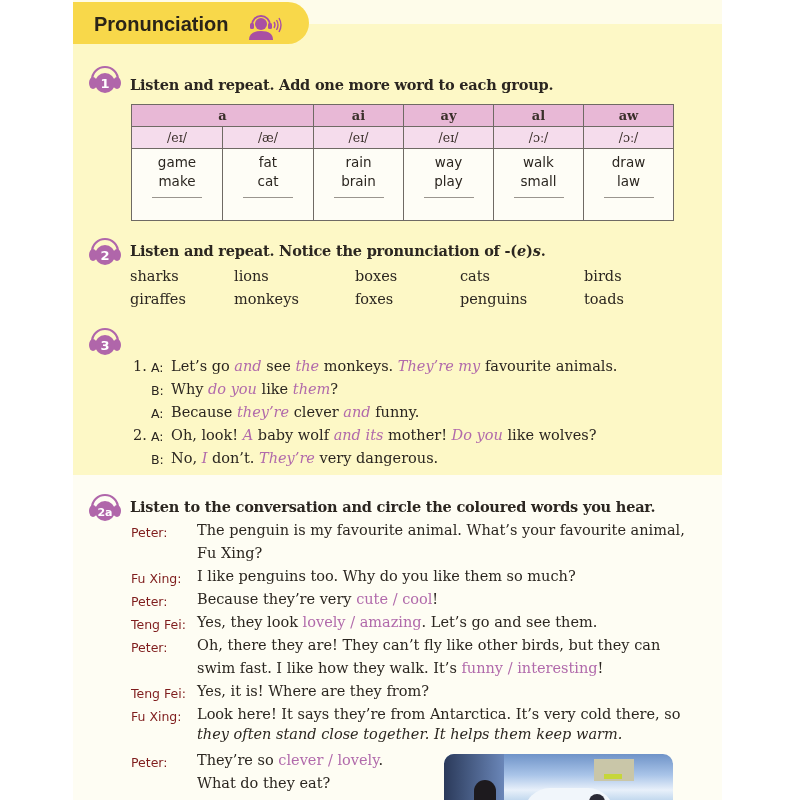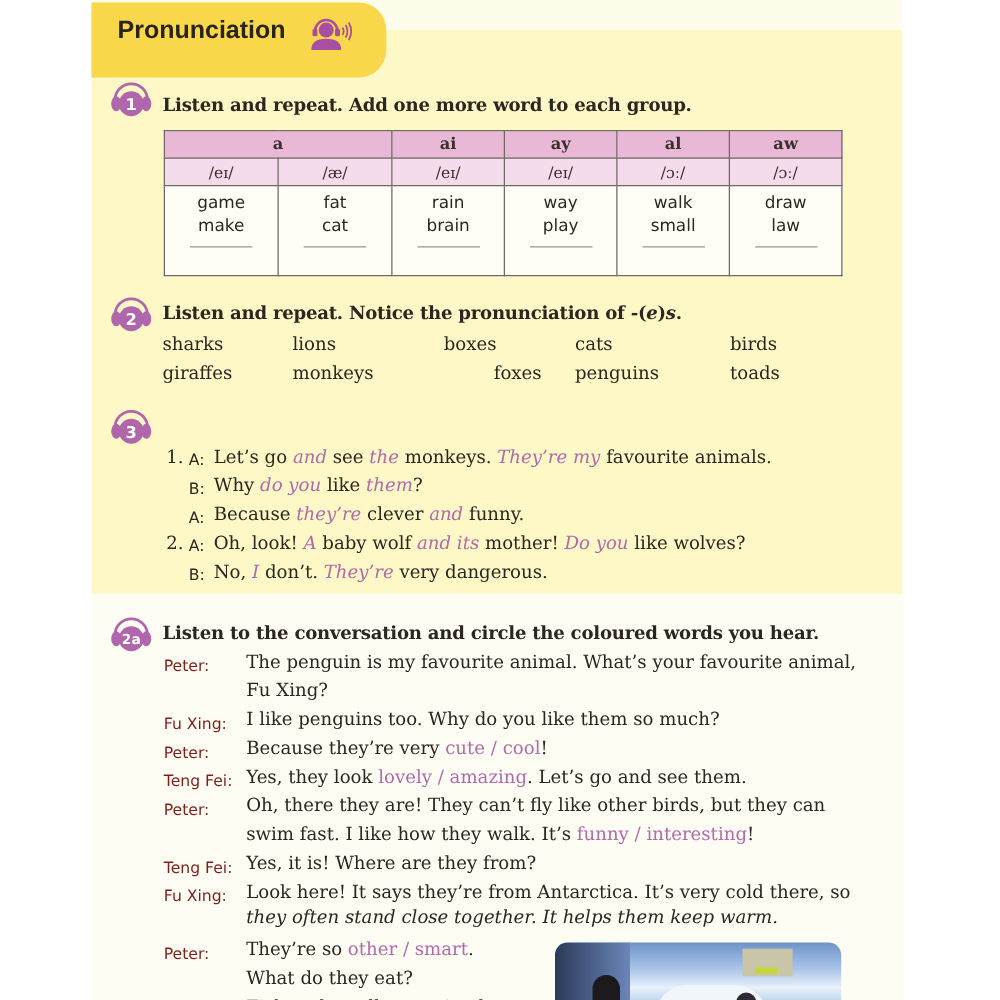--- a/index.html
+++ b/index.html
@@ -1,20 +1,20 @@
 <!DOCTYPE html>
 <html><head>
 <meta charset="utf-8">
 <style>
   html, body { margin: 0; padding: 0; }
   body { width: 800px; height: 800px; background: #ffffff; position: relative; overflow: hidden; font-family: "DejaVu Serif", serif; color: #2b2620; }
   .page { position: absolute; left: 73px; top: 0; width: 649px; height: 800px; background: #fefdf3; overflow: hidden; }
   .yellow-band { position: absolute; left: 0; top: 24px; width: 649px; height: 451px; background: #fdf8c6; }
   .top-strip { position: absolute; left: 0; top: 0; width: 649px; height: 24px; background: #fefcea; }
-  .title-tab { position: absolute; left: 0; top: 2px; width: 236px; height: 60px; background: #f8d84a; border-radius: 0 22px 22px 0; }
+  .title-tab { position: absolute; left: 0; top: 2px; width: 236px; height: 42px; background: #f8d84a; border-radius: 0 22px 22px 0; }
   .title-text { position: absolute; left: 21px; top: 11px; font-family: "Liberation Sans", sans-serif; font-weight: bold; font-size: 20px; color: #2a2418; }
   .title-icon { position: absolute; left: 173px; top: 9px; width: 36px; height: 30px; }
 
   .badge { position: absolute; width: 34px; height: 30px; }
   .badge svg { width: 34px; height: 30px; display: block; }
 
   .instr { position: absolute; left: 57px; font-weight: bold; font-size: 14.5px; color: #2b2620; white-space: nowrap; letter-spacing: -0.2px; }
 
   table.phon { position: absolute; left: 58px; top: 104px; border-collapse: collapse; font-family: "DejaVu Sans", sans-serif; }
   table.phon td { border: 1.5px solid #6f6a64; text-align: center; padding: 0; }
@@ -118,21 +118,21 @@
   <div class="instr" style="top:242px;"><span>Listen and repeat. Notice the pronunciation of -(</span><i>e</i><span>)</span><i>s</i><span>.</span></div>
 
   <div class="plural-grid">
     <span class="plural-word" style="left:0;top:0;">sharks</span>
     <span class="plural-word" style="left:104px;top:0;">lions</span>
     <span class="plural-word" style="left:225px;top:0;">boxes</span>
     <span class="plural-word" style="left:330px;top:0;">cats</span>
     <span class="plural-word" style="left:454px;top:0;">birds</span>
     <span class="plural-word" style="left:0;top:23px;">giraffes</span>
     <span class="plural-word" style="left:104px;top:23px;">monkeys</span>
-    <span class="plural-word" style="left:225px;top:23px;margin-left:40px;">foxes</span>
+    <span class="plural-word" style="left:225px;top:23px;">foxes</span>
     <span class="plural-word" style="left:330px;top:23px;">penguins</span>
     <span class="plural-word" style="left:454px;top:23px;">toads</span>
   </div>
 
   <div class="badge" style="left:15px; top:326px;">
     <svg viewBox="0 0 34 30">
       <path d="M4 16 A13 13 0 0 1 30 16" fill="none" stroke="#b066aa" stroke-width="2.2"></path>
       <ellipse cx="5" cy="19" rx="4" ry="6" fill="#b066aa"></ellipse>
       <ellipse cx="29" cy="19" rx="4" ry="6" fill="#b066aa"></ellipse>
       <circle cx="17" cy="19" r="10" fill="#b066aa"></circle>
@@ -178,21 +178,21 @@
       <div class="conv-line" style="top: 614px;"><span>Yes, they look </span><span class="hl2">lovely / amazing</span><span>. Let’s go and see them.</span></div>
       <span class="conv-speaker" style="top: 640px;">Peter:</span>
       <div class="conv-line" style="top: 637px;"><span>Oh, there they are! They can’t fly like other birds, but they can</span></div>
       <div class="conv-line" style="top: 660px;"><span>swim fast. I like how they walk. It’s </span><span class="hl2">funny / interesting</span><span>!</span></div>
       <span class="conv-speaker" style="top: 686px;">Teng Fei:</span>
       <div class="conv-line" style="top: 683px;"><span>Yes, it is! Where are they from?</span></div>
       <span class="conv-speaker" style="top: 709px;">Fu Xing:</span>
       <div class="conv-line" style="top: 706px;"><span>Look here! It says they’re from Antarctica. It’s very cold there, so</span></div>
       <div class="conv-line" style="top: 726px; font-style: italic;"><span>they often stand close together. It helps them keep warm.</span></div>
       <span class="conv-speaker" style="top: 755px;">Peter:</span>
-      <div class="conv-line" style="top: 752px;"><span>They’re so </span><span class="hl2">other / smart</span><span>.</span></div>
+      <div class="conv-line" style="top: 752px;"><span>They’re so </span><span class="hl2">clever / lovely</span><span>.</span></div>
       <div class="conv-line" style="top: 775px;"><span>What do they eat?</span></div>
       <div class="conv-line" style="top: 798px;"><span>Fish and small sea animals.</span></div>
     </div>
 
   <div class="photo">
     <div class="p1"></div>
     <div class="p5"></div>
     <div class="p2"></div>
     <div class="p3"></div>
     <div class="p4"></div>

